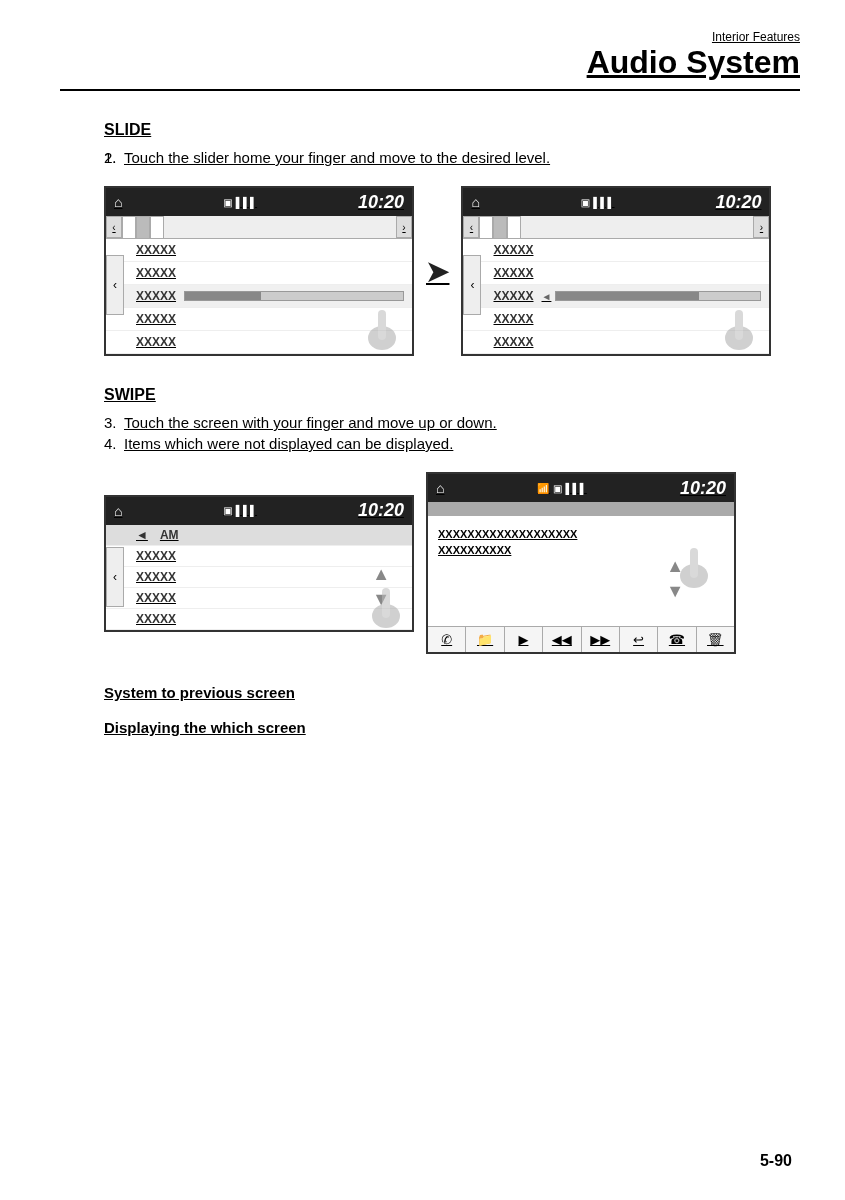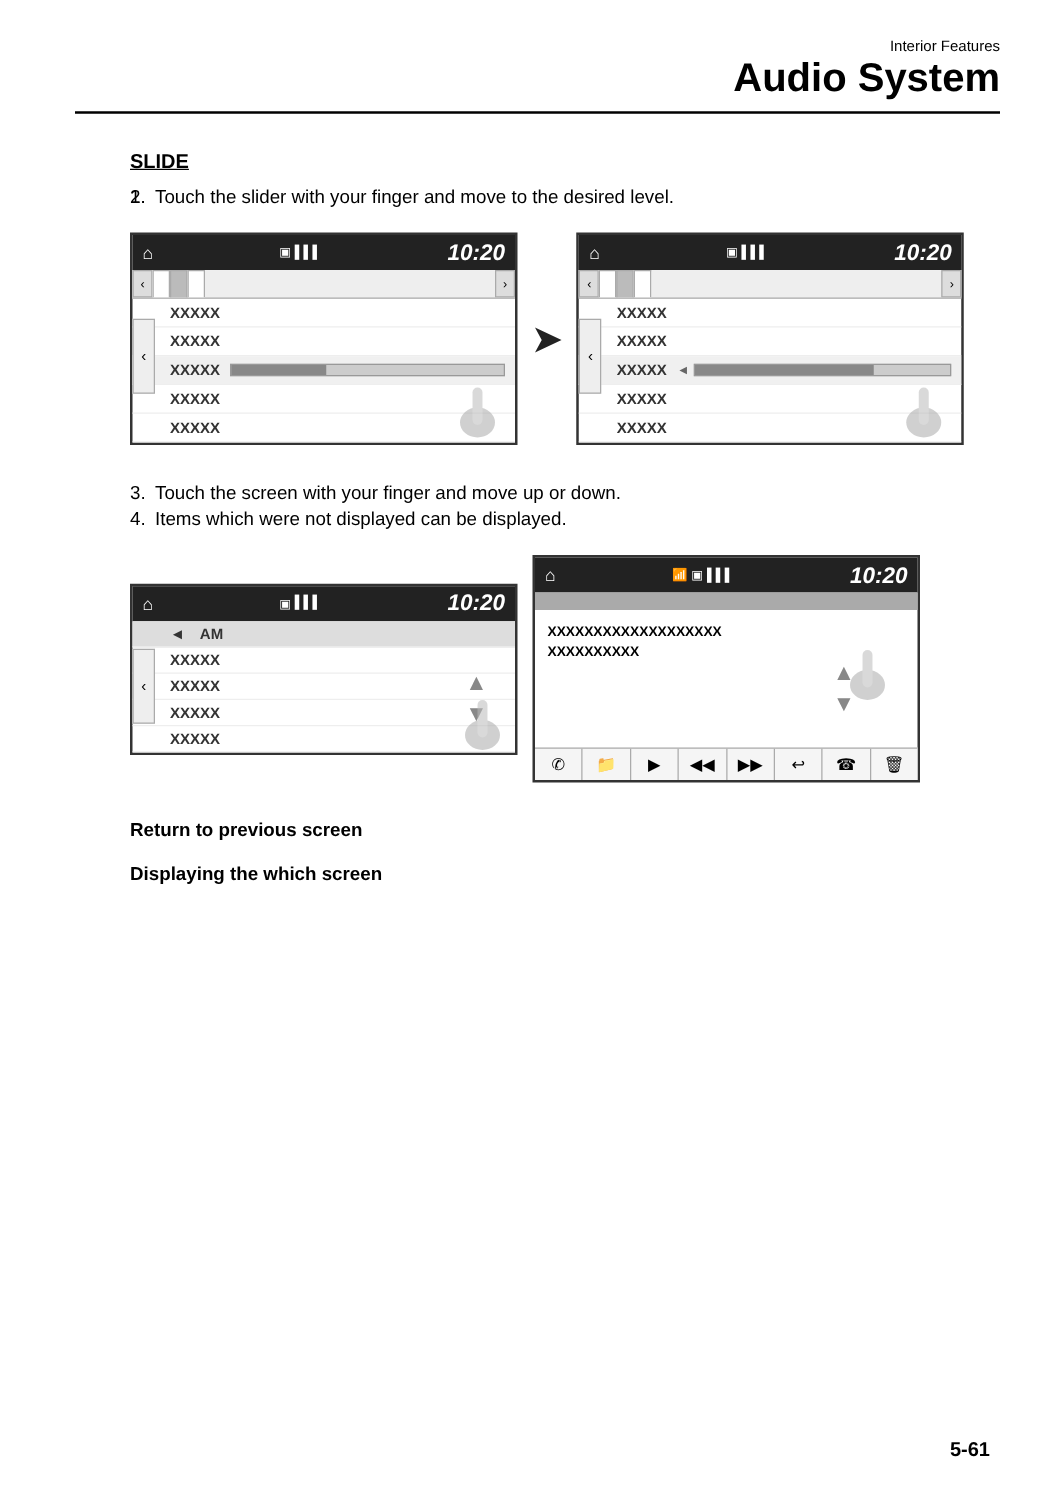--- a/index.html
+++ b/index.html
@@ -10,20 +10,21 @@
       font-family: Arial, sans-serif;
       font-size: 15px;
       color: #000;
       position: relative;
     }
     .page {
       width: 842px;
       min-height: 1200px;
       padding: 30px 42px 60px 60px;
       position: relative;
+      text-decoration: underline;
     }
     
     .header {
       text-align: right;
       border-bottom: 2px solid #000;
       padding-bottom: 8px;
       margin-bottom: 30px;
     }
     .header-subtitle {
       font-size: 12px;
@@ -300,21 +301,21 @@
 
   <div class="header">
     <div class="header-subtitle">Interior Features</div>
     <div class="header-title">Audio System</div>
   </div>
 
   <div class="subsection">
     <div class="section-heading">SLIDE</div>
     <ol class="num-list">
       <li style="position: relative;"><span style="position: absolute; left: 0px;">1.</span></li>
-      <li style="position: relative;"><span style="position: absolute; left: 0px;">2.</span><span>Touch the slider with your finger and move to the desired level.</span></li>
+      <li style="position: relative;"><span style="position: absolute; left: 0px;">2.</span><span>Touch the slider home your finger and move to the desired level.</span></li>
     </ol>
 
     <div class="diagrams-row">
 
       <div class="screen">
         <div class="screen-header">
           <span class="home-icon">⌂</span>
           <div class="status-icons">
             <span>▣</span>
             <span>▌▌▌</span>
@@ -415,20 +416,21 @@
           <svg class="finger-svg" style="right:8px;bottom:2px;width:44px;height:52px;opacity:0.55;" viewBox="0 0 44 52">
             <ellipse cx="22" cy="38" rx="14" ry="12" fill="#aaa"></ellipse>
             <rect x="18" y="10" width="8" height="30" rx="4" fill="#bbb"></rect>
           </svg>
         </div>
       </div>
     </div>
   </div>
 
   <div class="subsection">
+    <div class="section-heading">SWIPE</div>
     <ol class="num-list">
       <li style="position: relative;"><span style="position: absolute; left: 0px;">3.</span><span>Touch the screen with your finger and move up or down.</span></li>
       <li style="position: relative;"><span style="position: absolute; left: 0px;">4.</span><span>Items which were not displayed can be displayed.</span></li>
     </ol>
 
     <div class="diagrams-row">
 
       <div class="screen">
         <div class="screen-header">
           <span class="home-icon">⌂</span>
@@ -505,21 +507,21 @@
           <div class="ctrl-btn">▶▶</div>
           <div class="ctrl-btn">↩</div>
           <div class="ctrl-btn">☎</div>
           <div class="ctrl-btn">🗑</div>
         </div>
       </div>
     </div>
   </div>
 
   <div class="subsection">
-    <div class="subsection-heading">Return to previous screen</div>
+    <div class="subsection-heading">System to previous screen</div>
   </div>
 
   <div class="subsection">
     <div class="subsection-heading">Displaying the which screen</div>
   </div>
 
-  <div class="page-number">5-61</div>
+  <div class="page-number">5-90</div>
 </div>
 
 </body></html>

